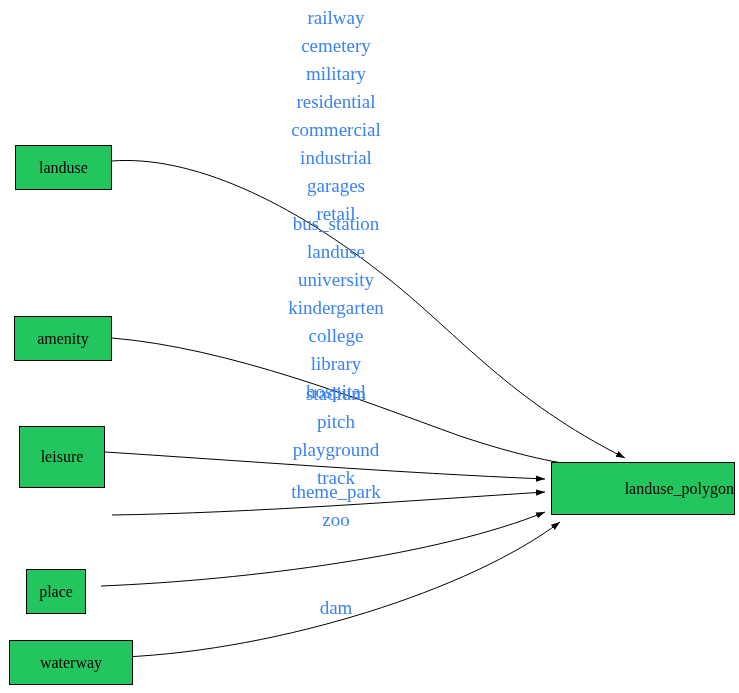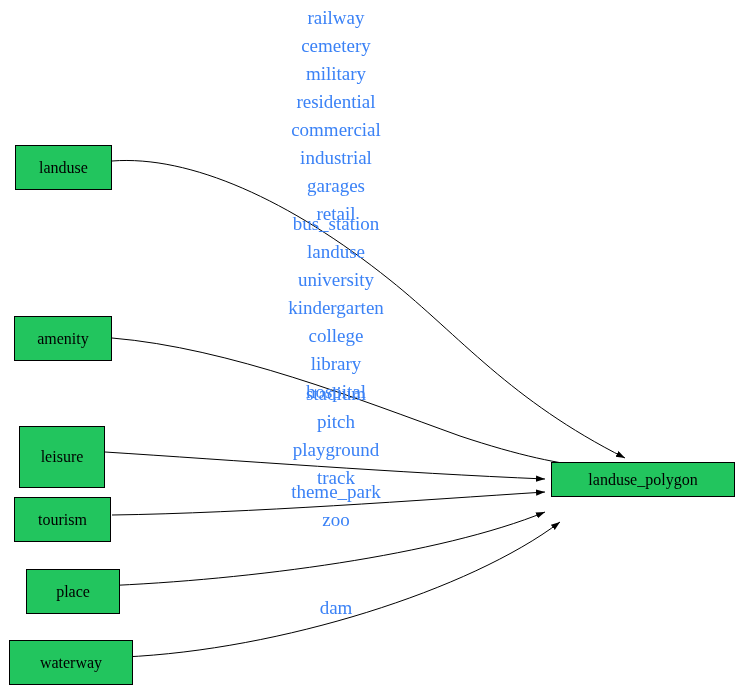--- a/index.html
+++ b/index.html
@@ -75,33 +75,30 @@
   </div>
 
   <div class="node" style="left:14px; top:316px; width:98px; height:45px;justify-content:center;">
     <span>amenity</span>
   </div>
 
   <div class="node" style="left:19px; top:426px; width:86px; height:62px;">
     <span>leisure</span>
   </div>
 
-  <div class="node" style="left:14px; top:497px; width:97px; height:45px;">
-    <span>tourism</span>
-  </div>
 
-  <div class="node" style="left:26px; top:569px; width:94px; height:45px;">
+  <div class="node" style="left:26px; top:569px; width:60px; height:45px;">
     <span>place</span>
   </div>
 
   <div class="node" style="left:9px; top:640px; width:124px; height:45px;">
     <span>waterway</span>
   </div>
 
-  <div class="node" style="left:551px; top:462px; width:184px; height:35px;">
+  <div class="node" style="left:551px; top:462px; width:184px; height:53px;justify-content:flex-end;">
     <span>landuse_polygon</span>
   </div>
 
   <div class="edge-label" style="left:236px; top:4px; width:200px;">railway
 cemetery
 military
 residential
 commercial
 industrial
 garages

